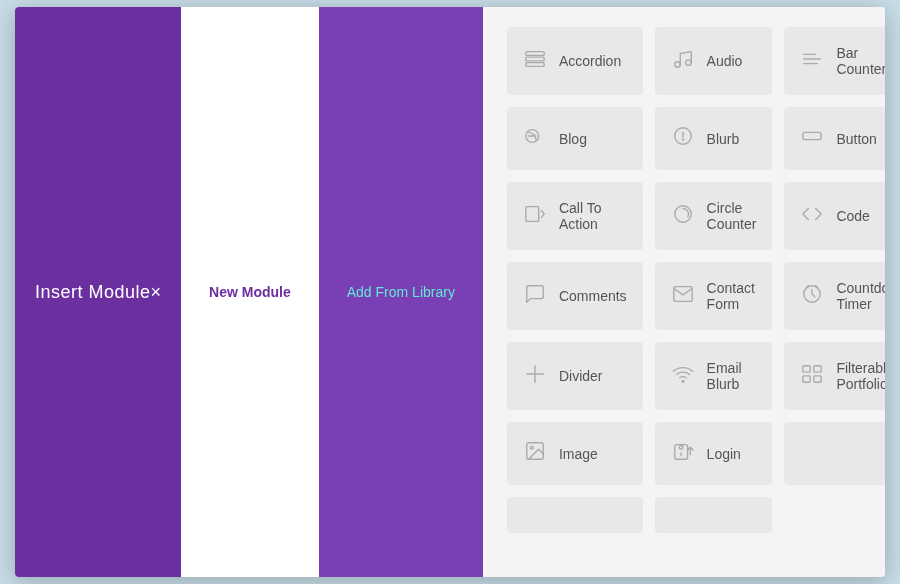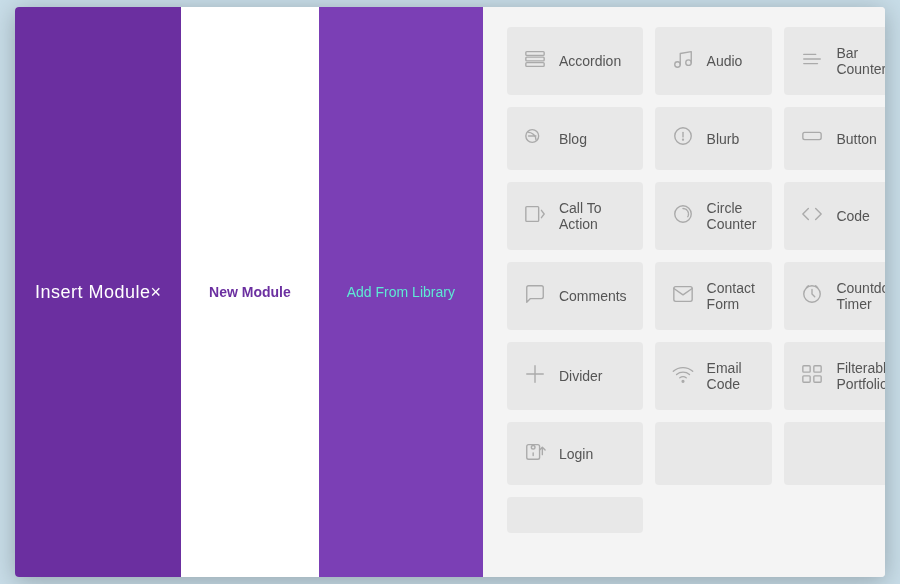--- a/index.html
+++ b/index.html
@@ -223,30 +223,38 @@
             </svg></span>
           <span class="module-label">Divider</span>
         </div>
         <div class="module-item">
           <span class="module-icon"><svg class="icon-svg" viewBox="0 0 24 24">
               <path d="M5 12.55a11 11 0 0 1 14.08 0"></path>
               <path d="M1.42 9a16 16 0 0 1 21.16 0"></path>
               <path d="M8.53 16.11a6 6 0 0 1 6.95 0"></path>
               <circle cx="12" cy="20" r="1" fill="#aaa" stroke="#aaa"></circle>
             </svg></span>
-          <span class="module-label">Email Code</span>
+          <span class="module-label">Email Blurb</span>
         </div>
         <div class="module-item">
           <span class="module-icon"><svg class="icon-svg" viewBox="0 0 24 24">
               <rect x="2" y="3" width="8" height="7" rx="1"></rect>
               <rect x="14" y="3" width="8" height="7" rx="1"></rect>
               <rect x="2" y="14" width="8" height="7" rx="1"></rect>
               <rect x="14" y="14" width="8" height="7" rx="1"></rect>
             </svg></span>
           <span class="module-label">Filterable Portfolio</span>
+        </div>
+        <div class="module-item">
+          <span class="module-icon"><svg class="icon-svg" viewBox="0 0 24 24">
+              <rect x="3" y="3" width="18" height="18" rx="2"></rect>
+              <circle cx="8.5" cy="8.5" r="1.5"></circle>
+              <polyline points="21 15 16 10 5 21"></polyline>
+            </svg></span>
+          <span class="module-label">Image</span>
         </div>
         <div class="module-item">
           <span class="module-icon"><svg class="icon-svg" viewBox="0 0 24 24">
               <rect x="3" y="5" width="14" height="16" rx="2"></rect>
               <circle cx="10" cy="8" r="2"></circle>
               <line x1="10" y1="14" x2="10" y2="17"></line>
               <path d="M20 8v8M17 11l3-3 3 3"></path>
             </svg></span>
           <span class="module-label">Login</span>
         </div>

